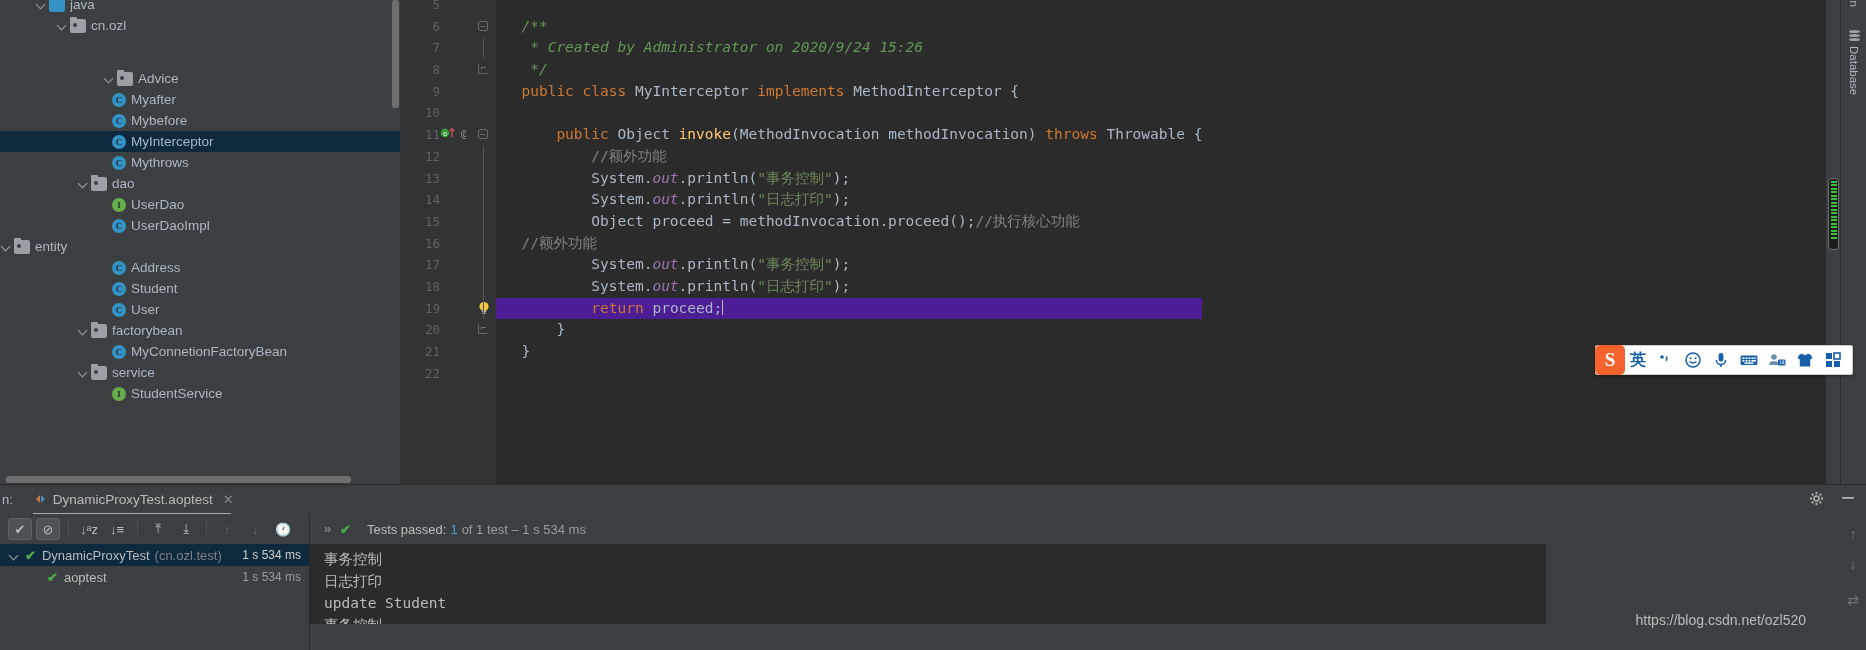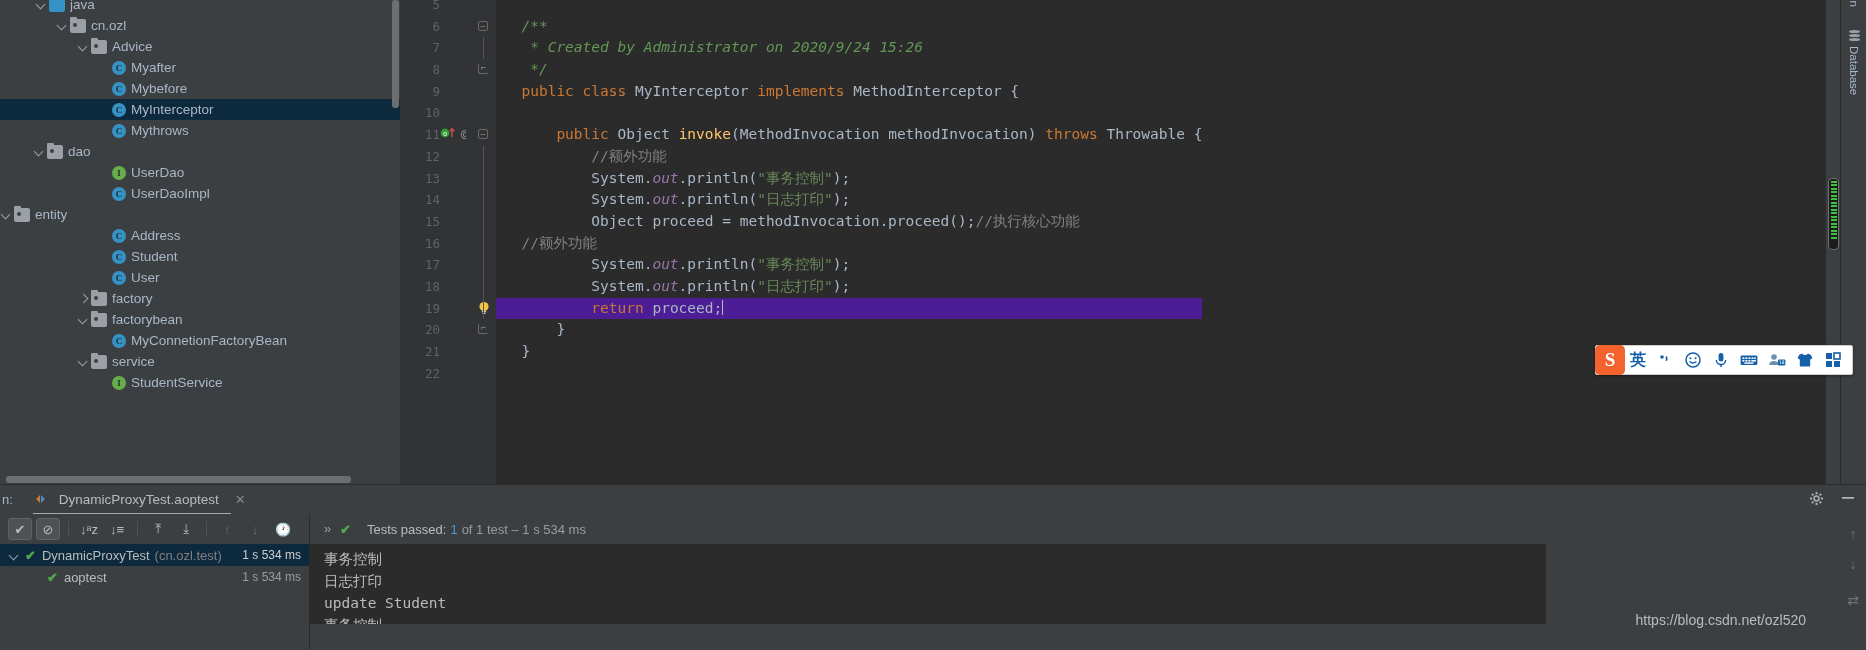--- a/index.html
+++ b/index.html
@@ -124,21 +124,21 @@
   .db-ico { width:11px; height:12px; position:relative; }
   .db-ico span { position:absolute; left:0; width:11px; height:3px; background:#9aa0a6; border-radius:50%; }
 
   
   .bottom { position:absolute; left:0; top:484px; width:1866px; height:166px; background:#3c3f41; }
   .bp-head {
     position:relative; height:30px; border-top:1px solid #2b2b2b; display:flex; align-items:center;
   }
   .bp-label { font-size:13px; color:#a9b7c6; padding-left:2px; }
   .bp-tab {
-    display:flex; align-items:center; gap:12px; margin-left:16px; padding:2px 6px 3px 6px;
+    display:flex; align-items:center; gap:6px; margin-left:16px; padding:2px 6px 3px 6px;
     font-size:13.5px; color:#bbbbbb; position:relative;
   }
   .bp-tab::after { content:""; position:absolute; left:4px; bottom:-5px; width:198px; height:2px; background:#a9a9a9; }
   .tab-close { color:#888; font-size:13px; margin-left:4px; }
   .run-ico { width:12px; height:12px; position:relative; }
   .bp-head-right { position:absolute; right:10px; top:0; height:30px; display:flex; align-items:center; gap:16px; }
 
   .bp-body { position:relative; height:136px; display:flex; }
   .test-pane { width:310px; position:relative; background:#3c3f41; border-right:1px solid #2b2b2b; }
   .test-toolbar { height:30px; display:flex; align-items:center; padding-left:8px; gap:4px; }
@@ -212,21 +212,21 @@
           <div class="trow" style="padding-left: 35px;">
             <span class="twist down"></span>
             <span class="ico folder-blue"></span>
             <span class="tname">java</span>
           </div>
           <div class="trow" style="padding-left: 56px;">
             <span class="twist down"></span>
             <span class="ico folder-pkg"></span>
             <span class="tname">cn.ozl</span>
           </div>
-          <div class="trow" style="padding-left: 77px;">
+          <div class="trow" style="padding-left: 103px; margin-top: 32px;">
             <span class="twist down"></span>
             <span class="ico folder-pkg"></span>
             <span class="tname">Advice</span>
           </div>
           <div class="trow" style="padding-left: 98px;">
             <span class="twist "></span>
             <span class="ico cls">C</span>
             <span class="tname">Myafter</span>
           </div>
           <div class="trow" style="padding-left: 98px;">
@@ -237,21 +237,21 @@
           <div class="trow sel" style="padding-left: 98px;">
             <span class="twist "></span>
             <span class="ico cls">C</span>
             <span class="tname">MyInterceptor</span>
           </div>
           <div class="trow" style="padding-left: 98px;">
             <span class="twist "></span>
             <span class="ico cls">C</span>
             <span class="tname">Mythrows</span>
           </div>
-          <div class="trow" style="padding-left: 33px;">
+          <div class="trow" style="padding-left: 77px;">
             <span class="twist down"></span>
             <span class="ico folder-pkg"></span>
             <span class="tname">dao</span>
           </div>
           <div class="trow" style="padding-left: 98px;">
             <span class="twist "></span>
             <span class="ico iface">I</span>
             <span class="tname">UserDao</span>
           </div>
           <div class="trow" style="padding-left: 98px;">
@@ -271,25 +271,20 @@
           </div>
           <div class="trow" style="padding-left: 98px;">
             <span class="twist "></span>
             <span class="ico cls">C</span>
             <span class="tname">Student</span>
           </div>
           <div class="trow" style="padding-left: 98px;">
             <span class="twist "></span>
             <span class="ico cls">C</span>
             <span class="tname">User</span>
-          </div>
-          <div class="trow" style="padding-left: 77px;">
-            <span class="twist right"></span>
-            <span class="ico folder-pkg"></span>
-            <span class="tname">factory</span>
           </div>
           <div class="trow" style="padding-left: 77px;">
             <span class="twist down"></span>
             <span class="ico folder-pkg"></span>
             <span class="tname">factorybean</span>
           </div>
           <div class="trow" style="padding-left: 98px;">
             <span class="twist "></span>
             <span class="ico cls">C</span>
             <span class="tname">MyConnetionFactoryBean</span>

